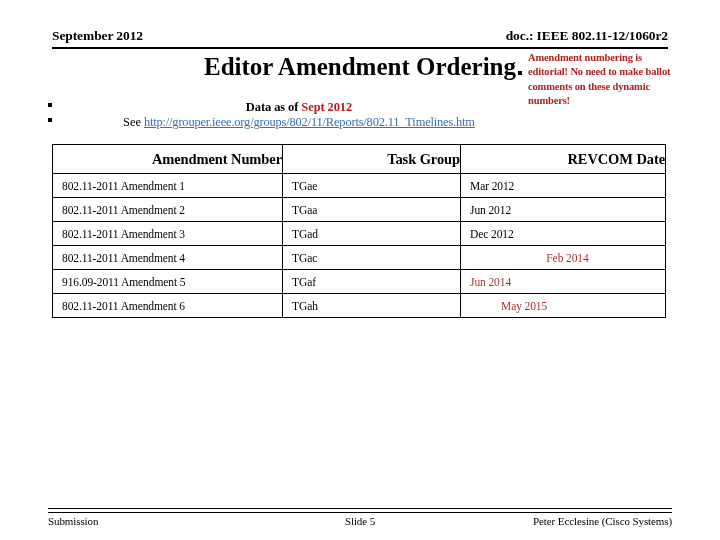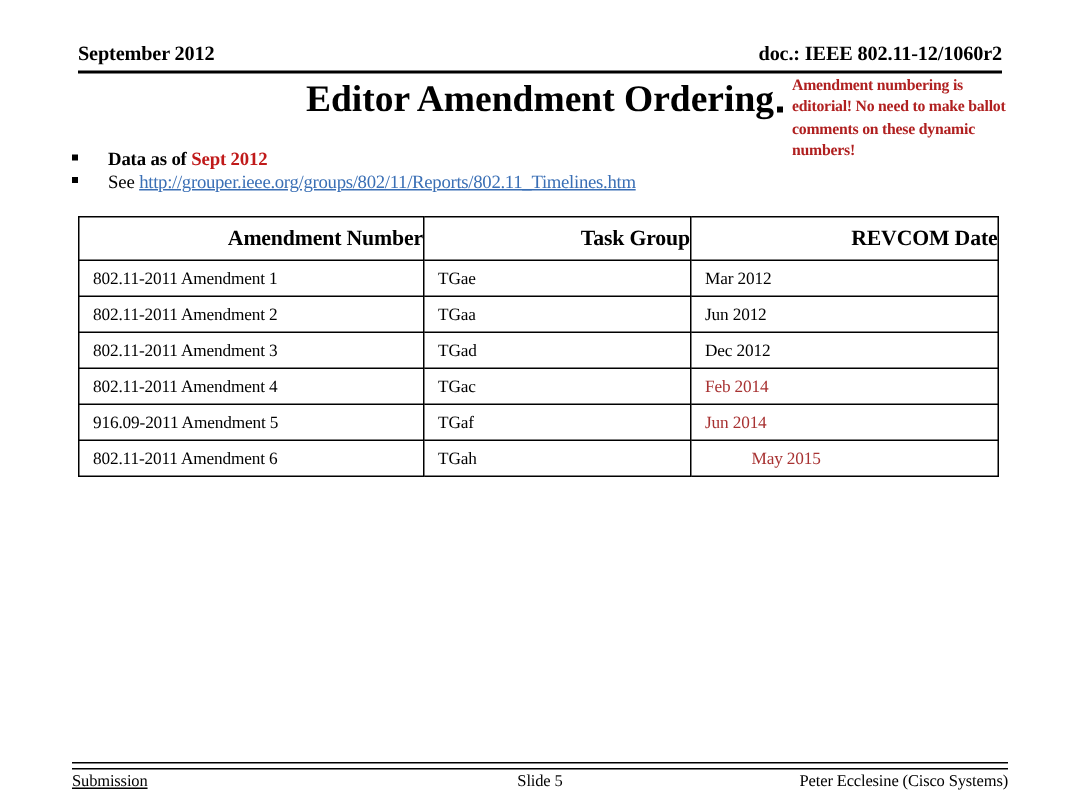--- a/index.html
+++ b/index.html
@@ -85,20 +85,21 @@
     line-height: 14.4px;
     letter-spacing: -0.15px;
   }
 
   
   #bullet-list {
     position: absolute;
     left: 46px;
     top: 97px;
     width: 480px;
+    text-align: center;
   }
   .bullet-row {
     position: relative;
     height: 15px;
     padding-left: 26px;
     white-space: nowrap;
   }
   .bullet-row .bullet-mark {
     position: absolute;
     left: 2px;
@@ -181,21 +182,20 @@
     left: 0; right: 0; top: 4px;
     border-top: 1.2px solid #000000;
   }
   #slide-footer .ftr-left {
     position: absolute;
     left: 0;
     top: 7px;
     font-size: 11px;
     letter-spacing: -0.1px;
     white-space: nowrap;
-    text-decoration: underline;
   }
   #slide-footer .ftr-center {
     position: absolute;
     left: 0; right: 0;
     top: 7px;
     text-align: center;
     font-size: 11px;
     letter-spacing: -0.1px;
   }
   #slide-footer .ftr-right {
@@ -262,21 +262,21 @@
         <td>Jun 2012</td>
       </tr>
       <tr>
         <td>802.11-2011 Amendment 3</td>
         <td>TGad</td>
         <td>Dec 2012</td>
       </tr>
       <tr>
         <td>802.11-2011 Amendment 4</td>
         <td>TGac</td>
-        <td class="date-red" style="color: rgb(168, 50, 50);">Feb 2014</td>
+        <td class="date-red" style="color: rgb(168, 50, 50); text-align: center;">Feb 2014</td>
       </tr>
       <tr>
         <td>916.09-2011 Amendment 5</td>
         <td>TGaf</td>
         <td class="date-red" style="color: rgb(168, 50, 50);">Jun 2014</td>
       </tr>
       <tr>
         <td>802.11-2011 Amendment 6</td>
         <td>TGah</td>
         <td class="date-red" style="color: rgb(168, 50, 50); padding-left: 40px;">May 2015</td>

